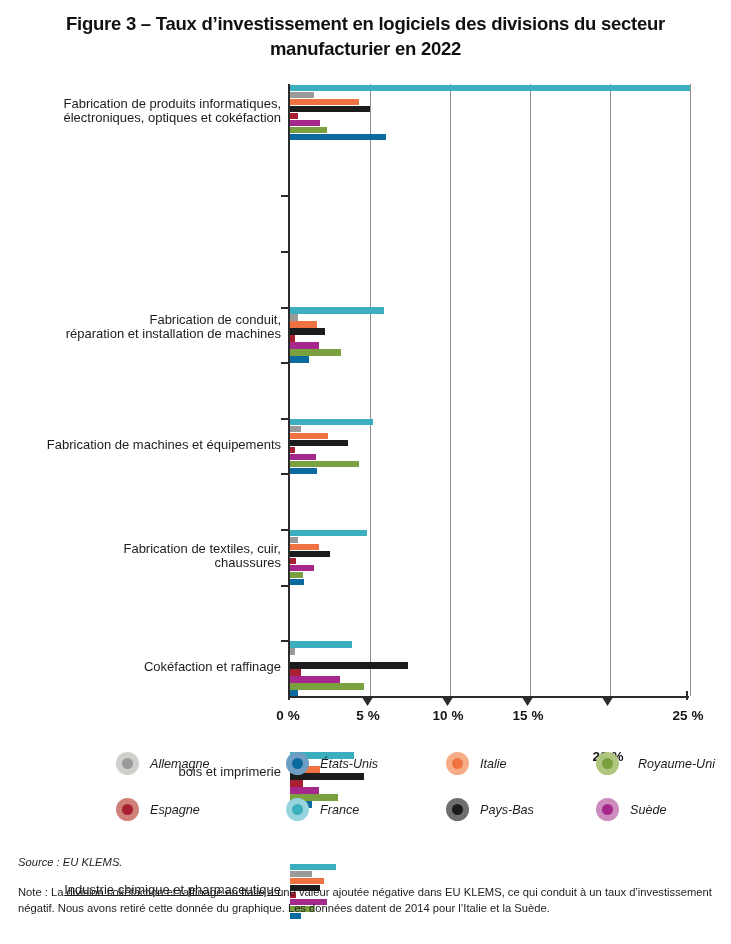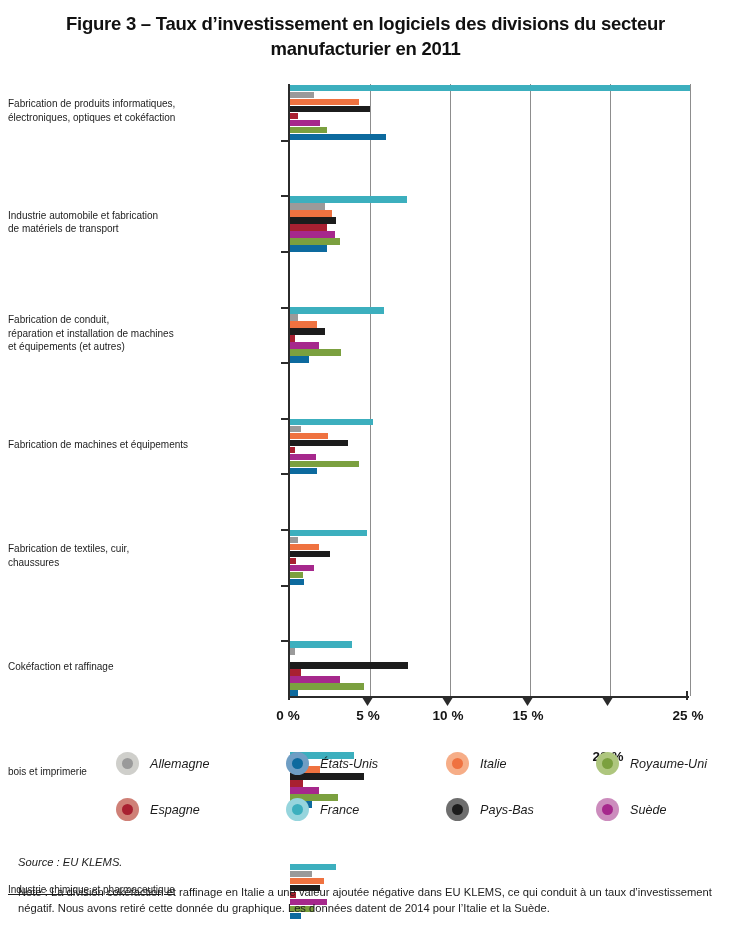--- a/index.html
+++ b/index.html
@@ -51,22 +51,23 @@
   }
 
   .rowsholder { position: absolute; left: 0; top: 0; right: 0; bottom: 0; }
 
   .grp {
     position: absolute;
     left: 0; width: 731px;
   }
   .grp-label {
     position: absolute;
-    left: 8px; width: 248px;
-    font-size: 10px;
+    left: 33px; width: 248px;
+    text-align: right;
+    font-size: 13px;
     line-height: 13.4px;
     color: #1d1d1d;
   }
   .grp-tick {
     position: absolute;
     left: 281px;
     width: 7px; height: 2px;
     background: #2b2b2b;
   }
   .bars {
@@ -137,21 +138,21 @@
     font-size: 11.2px;
     line-height: 15.5px;
     color: #1d1d1d;
   }
 </style>
 </head>
 <body>
 
 <div id="page">
 
-  <div class="title">Figure 3 – Taux d’investissement en logiciels des divisions du secteur manufacturier en 2011</div>
+  <div class="title">Figure 3 – Taux d’investissement en logiciels des divisions du secteur manufacturier en 2022</div>
 
   <div id="chart">
     <div id="plot">
       <div id="gridlines">
           <div class="gridline" style="left: 80px;"></div>
           <div class="gridline" style="left: 160px;"></div>
           <div class="gridline" style="left: 240px;"></div>
           <div class="gridline" style="left: 320px;"></div>
           <div class="gridline" style="left: 400px;"></div>
         </div>
@@ -166,43 +167,25 @@
             <div class="bar" title="France : 25 %" style="width: 400px; background: rgb(60, 175, 190);"></div>
             <div class="bar" title="Allemagne : 1.5 %" style="width: 24px; background: rgb(154, 154, 154);"></div>
             <div class="bar" title="Italie : 4.3 %" style="width: 68.8px; background: rgb(239, 114, 64);"></div>
             <div class="bar" title="Pays-Bas : 5 %" style="width: 80px; background: rgb(28, 28, 28);"></div>
             <div class="bar" title="Espagne : 0.5 %" style="width: 8px; background: rgb(168, 32, 49);"></div>
             <div class="bar" title="Suède : 1.9 %" style="width: 30.4px; background: rgb(166, 40, 140);"></div>
             <div class="bar" title="Royaume-Uni : 2.3 %" style="width: 36.8px; background: rgb(123, 160, 63);"></div>
             <div class="bar" title="États-Unis : 6 %" style="width: 96px; background: rgb(13, 106, 158);"></div>
           </div>
         </div>
-        <div class="grp" style="top: 55.6364px; height: 55.6364px;">
-          <div class="grp-tick" style="top: 0px;"></div>
-          <div class="grp-label" style="top: 69.0545px;">
-            <div>Industrie automobile et fabrication</div>
-            <div>de matériels de transport</div>
-          </div>
-          <div class="bars" style="top: 56.4545px;">
-            <div class="bar" title="France : 7.3 %" style="width: 116.8px; background: rgb(60, 175, 190);"></div>
-            <div class="bar" title="Allemagne : 2.2 %" style="width: 35.2px; background: rgb(154, 154, 154);"></div>
-            <div class="bar" title="Italie : 2.6 %" style="width: 41.6px; background: rgb(239, 114, 64);"></div>
-            <div class="bar" title="Pays-Bas : 2.9 %" style="width: 46.4px; background: rgb(28, 28, 28);"></div>
-            <div class="bar" title="Espagne : 2.3 %" style="width: 36.8px; background: rgb(168, 32, 49);"></div>
-            <div class="bar" title="Suède : 2.8 %" style="width: 44.8px; background: rgb(166, 40, 140);"></div>
-            <div class="bar" title="Royaume-Uni : 3.1 %" style="width: 49.6px; background: rgb(123, 160, 63);"></div>
-            <div class="bar" title="États-Unis : 2.3 %" style="width: 36.8px; background: rgb(13, 106, 158);"></div>
-          </div>
-        </div>
         <div class="grp" style="top: 111.273px; height: 55.6364px;">
           <div class="grp-tick" style="top: 0px;"></div>
           <div class="grp-label" style="top: 117.991px;">
             <div>Fabrication de conduit,</div>
             <div>réparation et installation de machines</div>
-            <div>et équipements (et autres)</div>
           </div>
           <div class="bars" style="top: 112.091px;">
             <div class="bar" title="France : 5.9 %" style="width: 94.4px; background: rgb(60, 175, 190);"></div>
             <div class="bar" title="Allemagne : 0.5 %" style="width: 8px; background: rgb(154, 154, 154);"></div>
             <div class="bar" title="Italie : 1.7 %" style="width: 27.2px; background: rgb(239, 114, 64);"></div>
             <div class="bar" title="Pays-Bas : 2.2 %" style="width: 35.2px; background: rgb(28, 28, 28);"></div>
             <div class="bar" title="Espagne : 0.3 %" style="width: 4.8px; background: rgb(168, 32, 49);"></div>
             <div class="bar" title="Suède : 1.8 %" style="width: 28.8px; background: rgb(166, 40, 140);"></div>
             <div class="bar" title="Royaume-Uni : 3.2 %" style="width: 51.2px; background: rgb(123, 160, 63);"></div>
             <div class="bar" title="États-Unis : 1.2 %" style="width: 19.2px; background: rgb(13, 106, 158);"></div>
@@ -329,21 +312,21 @@
           <i style="background: rgb(13, 106, 158);"></i>
         </span>
         <span class="leg-text">États-Unis</span>
       </div>
       <div class="leg-item" style="left: 330px; top: 4px;">
         <span class="leg-dot" style="background: rgb(246, 173, 135);">
           <i style="background: rgb(239, 114, 64);"></i>
         </span>
         <span class="leg-text">Italie</span>
       </div>
-      <div class="leg-item" style="left: 480px; top: 4px;">
+      <div class="leg-item" style="left: 480px; top: 4px; gap: 8px;">
         <span class="leg-dot" style="background: rgb(174, 198, 126);">
           <i style="background: rgb(123, 160, 63);"></i>
         </span>
         <span class="leg-text">Royaume-Uni</span>
       </div>
       <div class="leg-item" style="left: 0px; top: 50px;">
         <span class="leg-dot" style="background: rgb(207, 128, 119);">
           <i style="background: rgb(168, 32, 49);"></i>
         </span>
         <span class="leg-text">Espagne</span>

